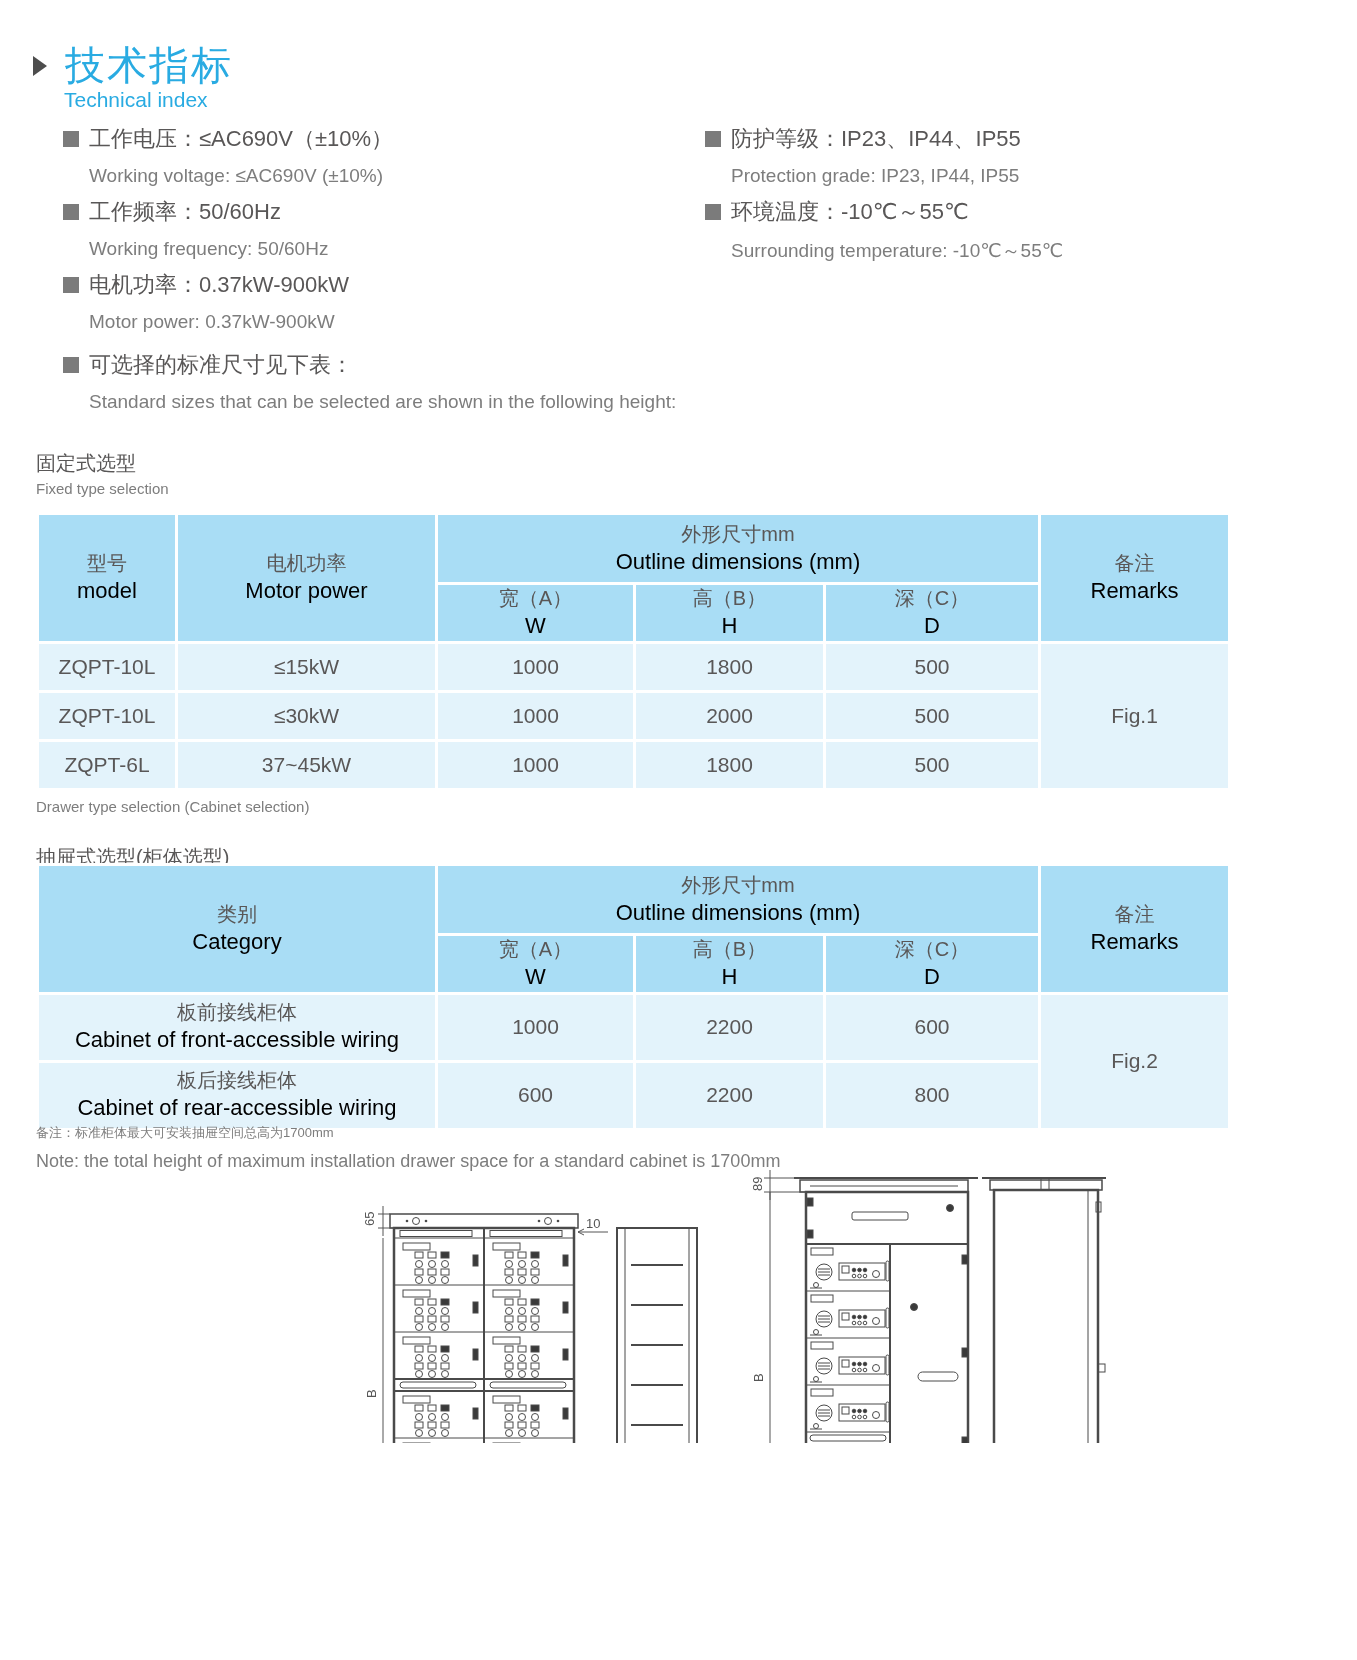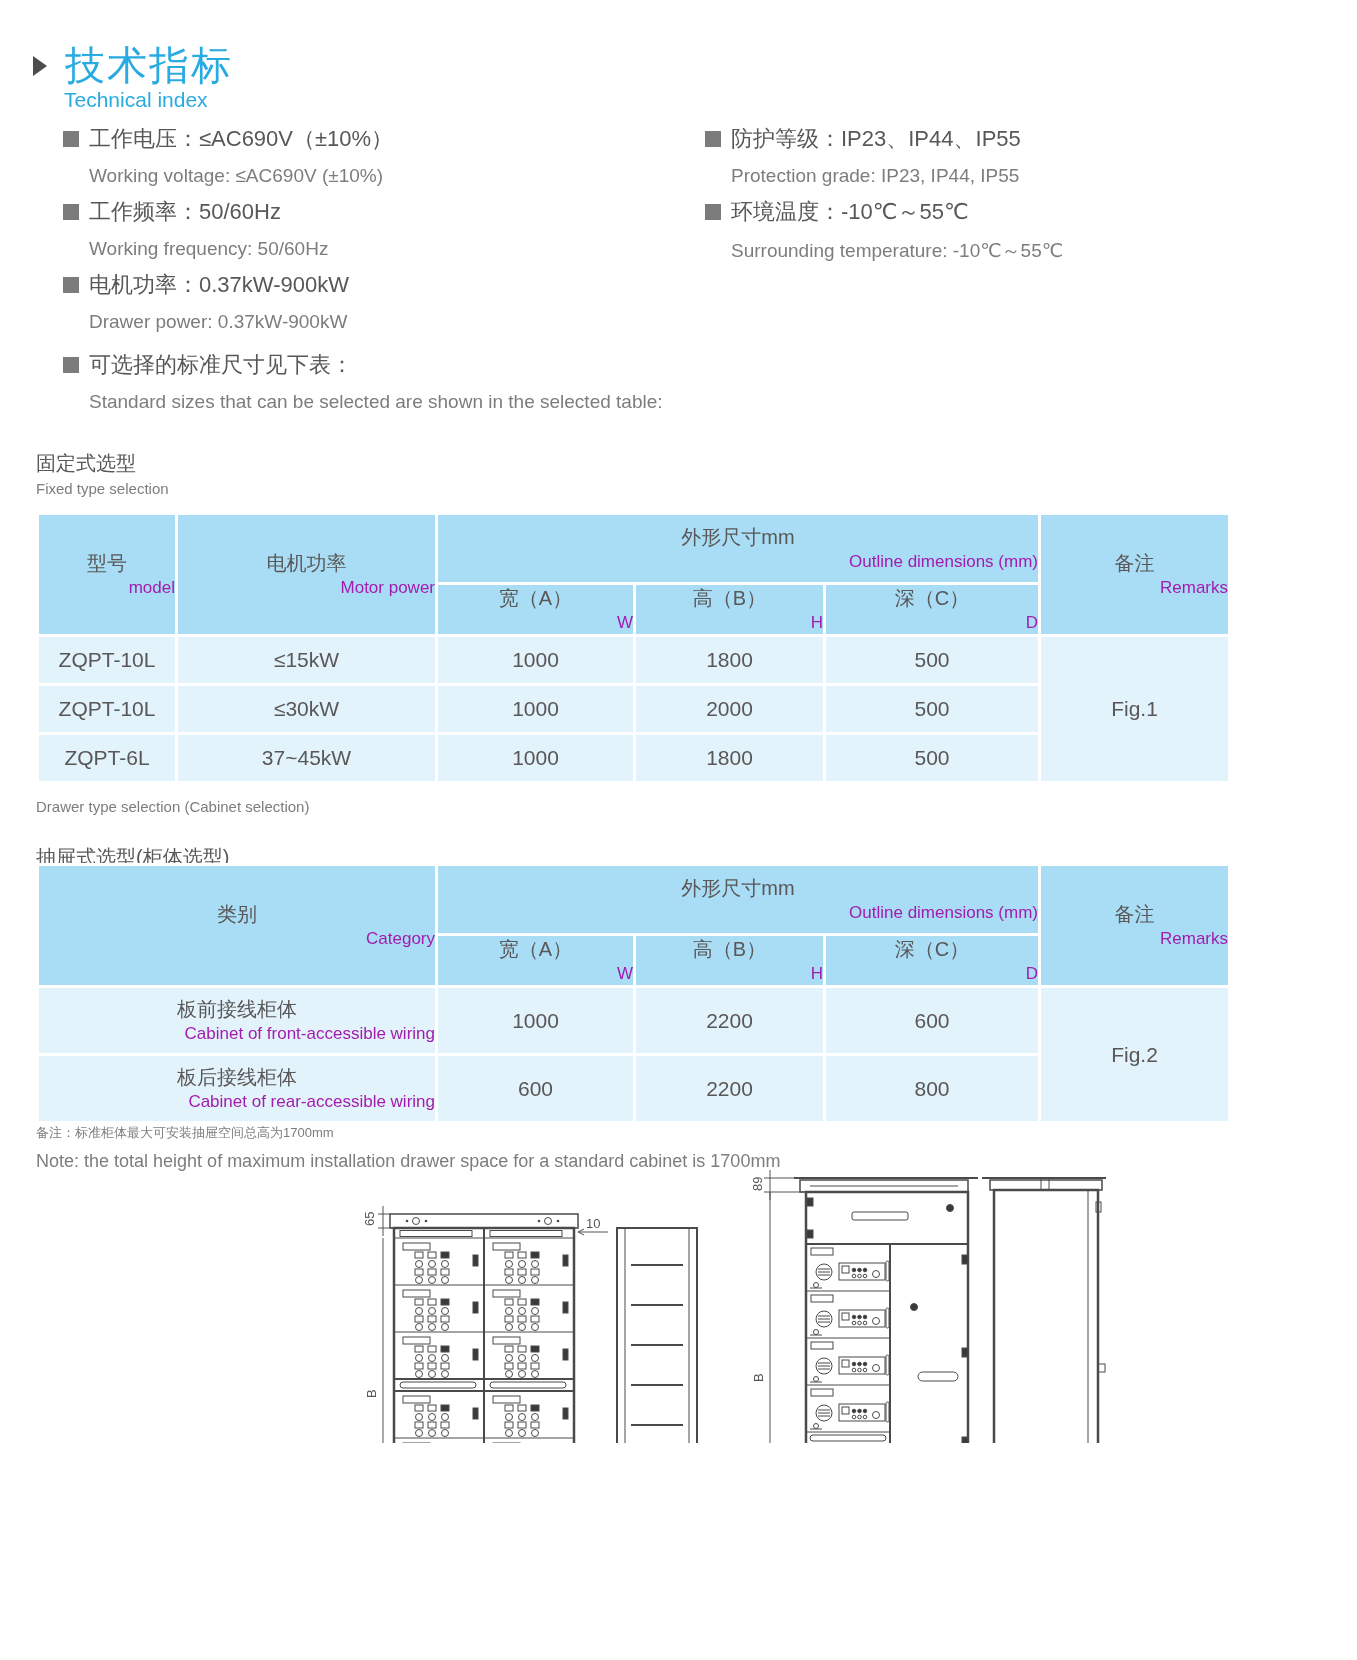--- a/index.html
+++ b/index.html
@@ -26,21 +26,21 @@
   .note-cn { font-size:13px; color:#7d7d7d; }
   .note-en { font-size:18px; color:#7d7d7d; }
 
   
   table.spec-table { border-collapse:collapse; table-layout:fixed; }
   .spec-table th, .spec-table td { border:3px solid #ffffff; text-align:center;
         vertical-align:middle; font-weight:normal; padding:0; }
   .spec-table th { background:#a9ddf5; }
   .spec-table td { background:#e3f3fb; }
   .cellcn  { font-size:20px; color:#595757; line-height:1.35; }
-  .cellen  { font-size:17px; color:#a21caf; line-height:1.3;text-align:right; }
+  .cellen  { font-size:22px; color:#000000; line-height:1.3; }
   .cellval { font-size:21px; color:#595757; }
 
   
   svg text { font-family:"Liberation Sans","DejaVu Sans",sans-serif; }
   .dimtxt  { font-size:13px; fill:#555; }
   .captxt  { font-size:21px; fill:#7d7d7d; }
   .termtxt { font-size:9px;  fill:#666; }
 </style>
 </head>
 <body>
@@ -65,28 +65,28 @@
         <span class="bullet"></span>
         <span>工作频率：50/60Hz</span>
       </div>
     <div class="spec-en">Working frequency: 50/60Hz</div>
   </div>
   <div class="abs" style="left:63px; top:270px;">
     <div class="spec-cn">
         <span class="bullet"></span>
         <span>电机功率：0.37kW-900kW</span>
       </div>
-    <div class="spec-en">Drawer power: 0.37kW-900kW</div>
+    <div class="spec-en">Motor power: 0.37kW-900kW</div>
   </div>
   <div class="abs" style="left:63px; top:350px;">
     <div class="spec-cn">
         <span class="bullet"></span>
         <span>可选择的标准尺寸见下表：</span>
       </div>
-    <div class="spec-en">Standard sizes that can be selected are shown in the selected table:</div>
+    <div class="spec-en">Standard sizes that can be selected are shown in the following height:</div>
   </div>
 
   <div class="abs" style="left:705px; top:124px;">
     <div class="spec-cn">
         <span class="bullet"></span>
         <span>防护等级：IP23、IP44、IP55</span>
       </div>
     <div class="spec-en">Protection grade: IP23, IP44, IP55</div>
   </div>
   <div class="abs" style="left:705px; top:197px;">

